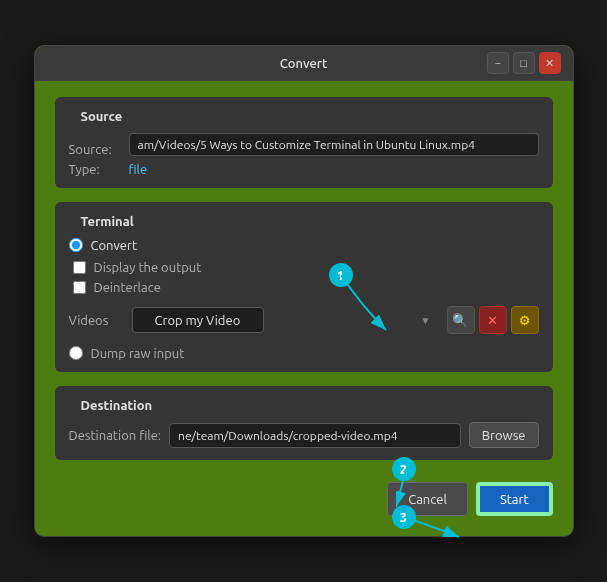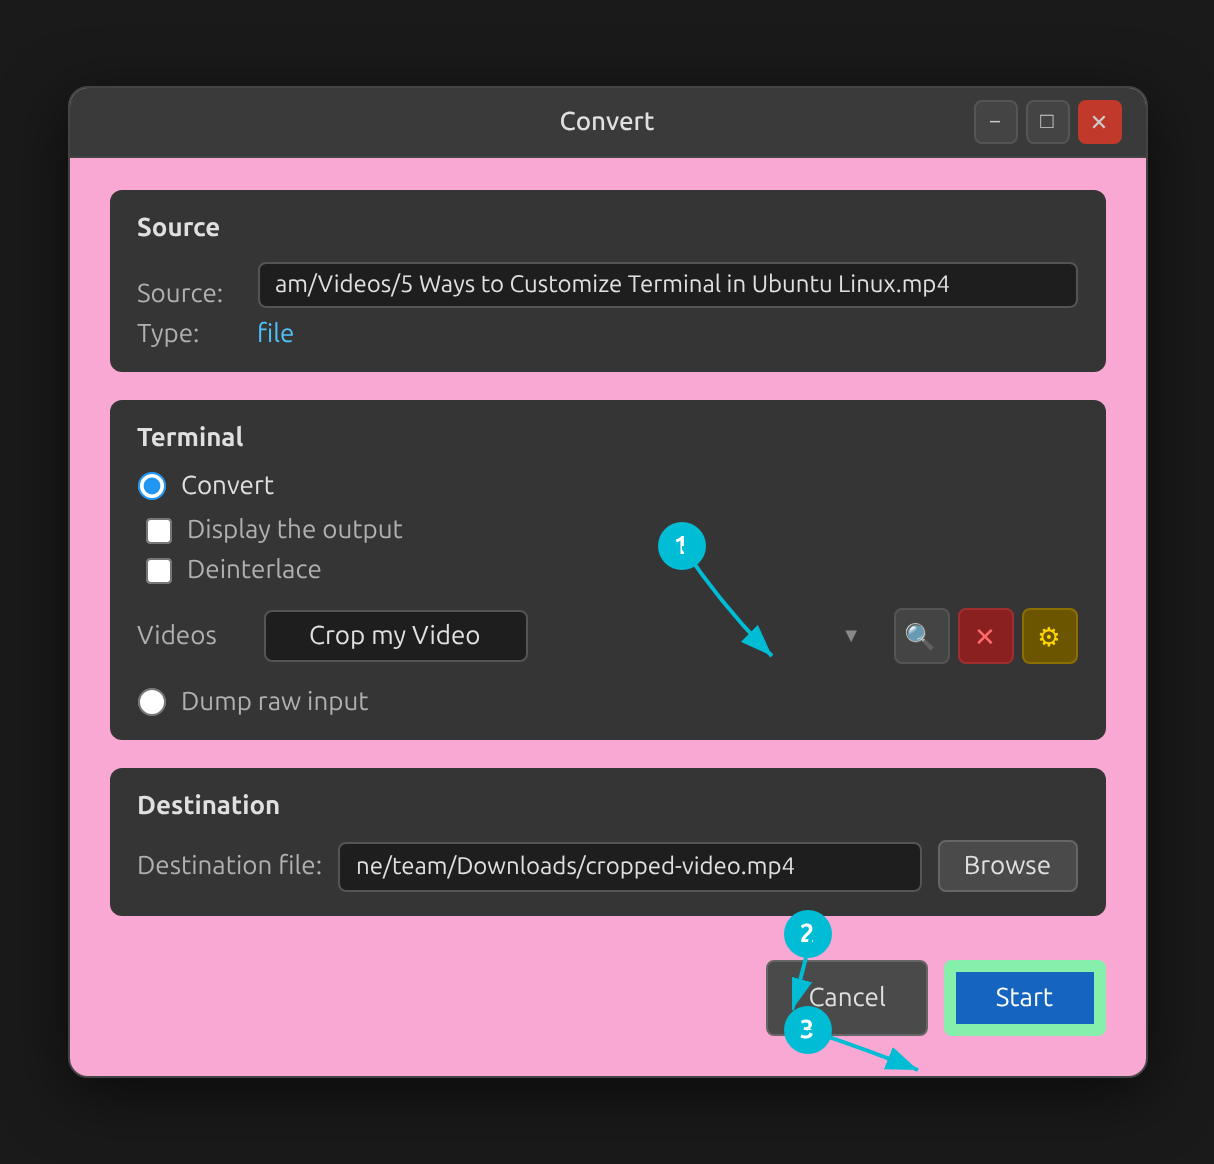--- a/index.html
+++ b/index.html
@@ -13,21 +13,21 @@
       display: flex;
       justify-content: center;
       align-items: center;
       width: 607px;
       height: 582px;
       font-family: 'Segoe UI', Ubuntu, sans-serif;
       font-size: 13px;
     }
 
     .window {
-      background: #f9a8d4;
+      background: #4d7c0f;
       border-radius: 10px;
       width: 540px;
       box-shadow: 0 8px 32px rgba(0,0,0,0.6);
       overflow: hidden;
       border: 1px solid #444;
     }
 
     .titlebar {
       background: #3a3a3a;
       display: flex;
@@ -75,20 +75,21 @@
 
     .content {
       padding: 16px 20px;
     }
 
     .section-title {
       color: #e0e0e0;
       font-weight: 700;
       font-size: 13px;
       margin-bottom: 10px;
+      margin-left: 12px;
     }
 
     .source-section {
       background: #353535;
       border-radius: 6px;
       padding: 12px 14px;
       margin-bottom: 14px;
     }
 
     .field-row {
@@ -306,21 +307,21 @@
       border-radius: 4px;
       color: #e0e0e0;
       padding: 6px 20px;
       font-size: 13px;
       cursor: pointer;
       font-family: inherit;
     }
 
     .start-btn {
       background: #1565c0;
-      border: 6px solid #86efac;
+      border: 4px solid #86efac;
       border-radius: 4px;
       color: #fff;
       padding: 6px 20px;
       font-size: 13px;
       cursor: pointer;
       font-family: inherit;
     }
 
     .annotations-overlay {
       position: absolute;

